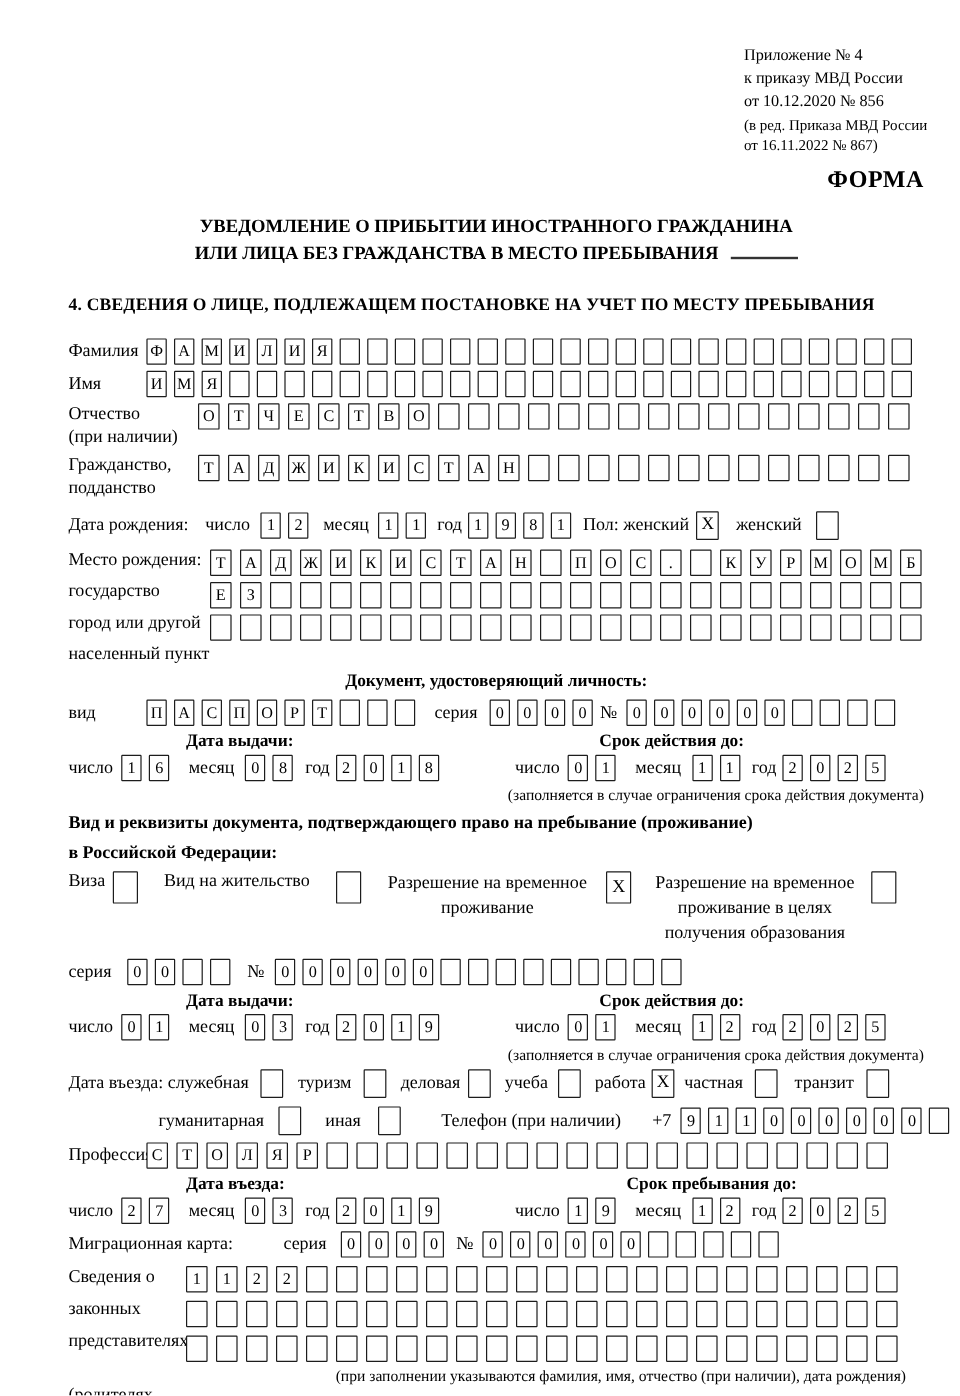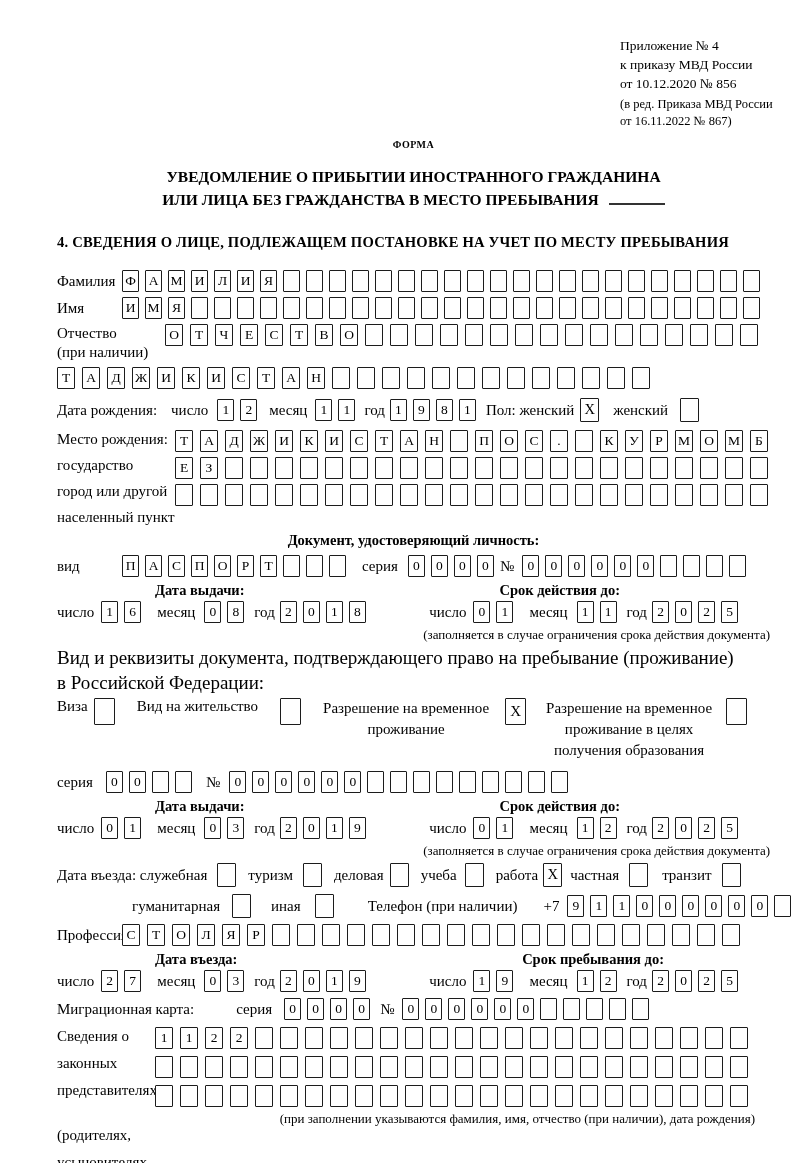--- a/index.html
+++ b/index.html
@@ -9,21 +9,21 @@
     box-sizing:border-box;
     background:#fff;
     color:#000;
     font-family:"Liberation Serif","DejaVu Serif",serif;
     padding:36px 30px 20px 57px;
     overflow:hidden;
   }
   .hdr{margin-left:563px;width:215px;font-size:13.5px;line-height:19px;}
   .hdr .small{font-size:12.5px;line-height:17px;}
   .hdr .small.first{margin-top:3px;}
-  .forma{text-align:center;font-weight:bold;font-size:10px;margin-top:9px;letter-spacing:.5px;}
+  .forma{text-align:right;font-weight:bold;font-size:20px;margin-top:9px;letter-spacing:.5px;}
   .title{
     text-align:center;font-weight:bold;font-size:15.5px;line-height:23px;margin-top:15px;
   }
   .blank-line{display:inline-block;width:56px;border-bottom:2px solid #333;height:14px;margin-left:10px;}
   .sec{font-weight:bold;font-size:14.6px;margin-top:23px;letter-spacing:.2px;}
   .form{margin-top:19px;}
   .row{display:flex;align-items:center;margin:0 0 5px 0;font-size:15px;}
   .row.top{align-items:flex-start;}
   .lab{flex:none;white-space:nowrap;}
   .lab2 div{line-height:19px;}
@@ -31,21 +31,21 @@
   .cb{
     box-sizing:border-box;display:inline-block;flex:none;
     width:17px;height:22px;border:1.8px solid #1c1c1c;border-radius:1px;
     margin-right:6px;text-align:center;font-size:13.5px;line-height:19px;background:#fff;
   }
   .boxes.wide .cb{width:18px;margin-right:7px;}
   .boxes.single .cb{width:19px;height:24px;line-height:21px;margin-right:0;font-size:14.5px;}
   .boxes.check .cb{width:21px;height:27px;line-height:24px;margin-right:0;font-size:15px;}
   .center-bold{text-align:center;font-weight:bold;font-size:14.5px;margin:4px 0 6px 0;}
   .note{font-size:13px;text-align:right;margin:-1px 0 4px 0;}
-  .plain{font-size:19px;line-height:22px;margin-bottom:3px;}
+  .plain{font-size:15px;line-height:22px;margin-bottom:3px;font-weight:bold;}
   .two-label{font-size:14.5px;margin-bottom:2px;font-weight:bold;}
   .grp{display:flex;align-items:center;flex:none;}
   .opt-label{text-align:center;font-size:15px;line-height:21px;}
   .caption{font-size:13px;text-align:right;margin-top:4px;}
 </style>
 </head>
 <body>
 
 <div class="page">
 
@@ -163,20 +163,24 @@
           <span class="cb"></span>
           <span class="cb"></span>
           <span class="cb"></span>
           <span class="cb"></span>
           <span class="cb"></span>
           <span class="cb"></span>
         </span>
     </div>
 
     <div class="row top">
+      <span class="lab lab2" style="width:108px">
+        <div>Гражданство,</div>
+        <div>подданство</div>
+      </span>
       <span class="boxes wide">
           <span class="cb">Т</span>
           <span class="cb">А</span>
           <span class="cb">Д</span>
           <span class="cb">Ж</span>
           <span class="cb">И</span>
           <span class="cb">К</span>
           <span class="cb">И</span>
           <span class="cb">С</span>
           <span class="cb">Т</span>

